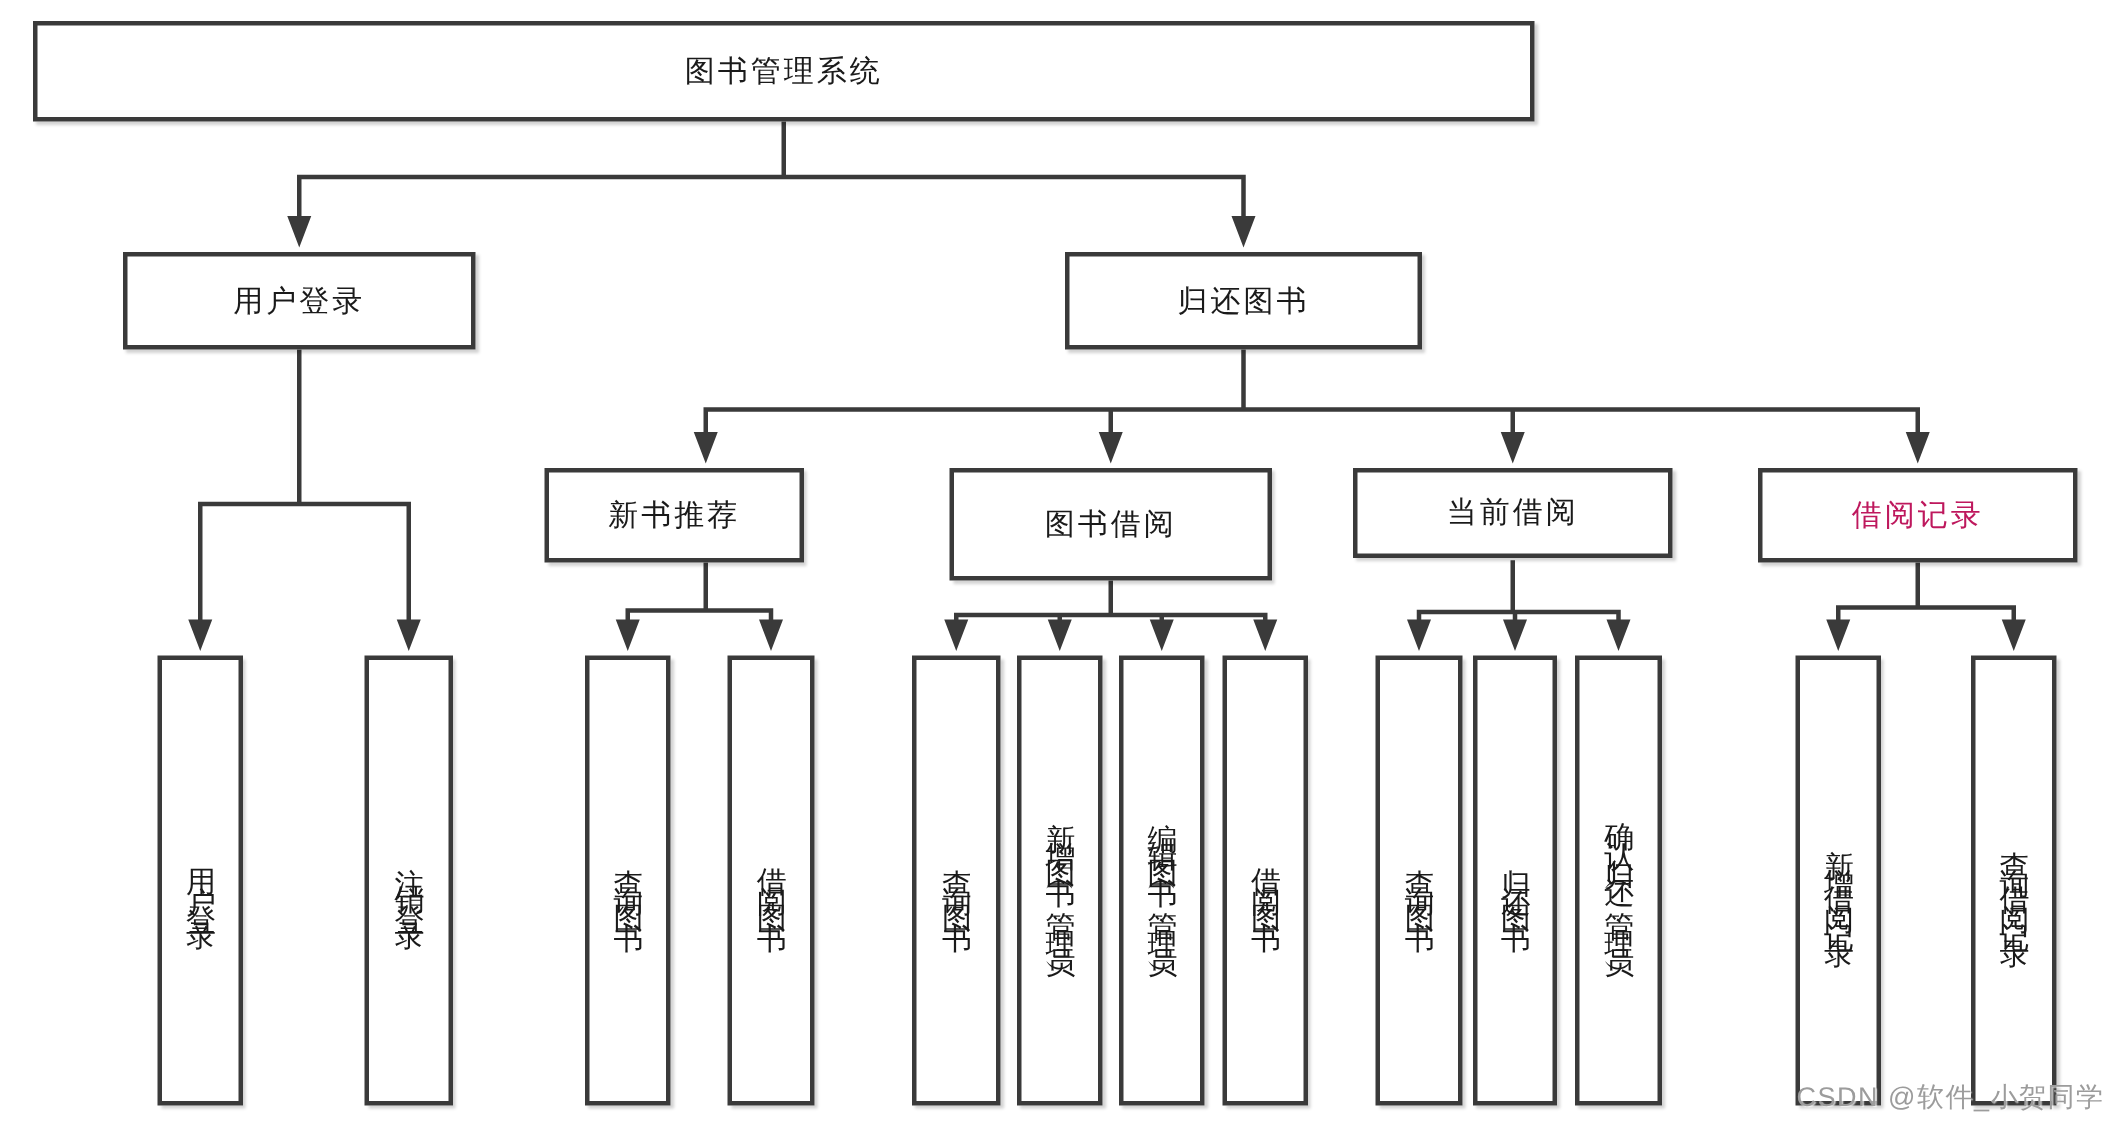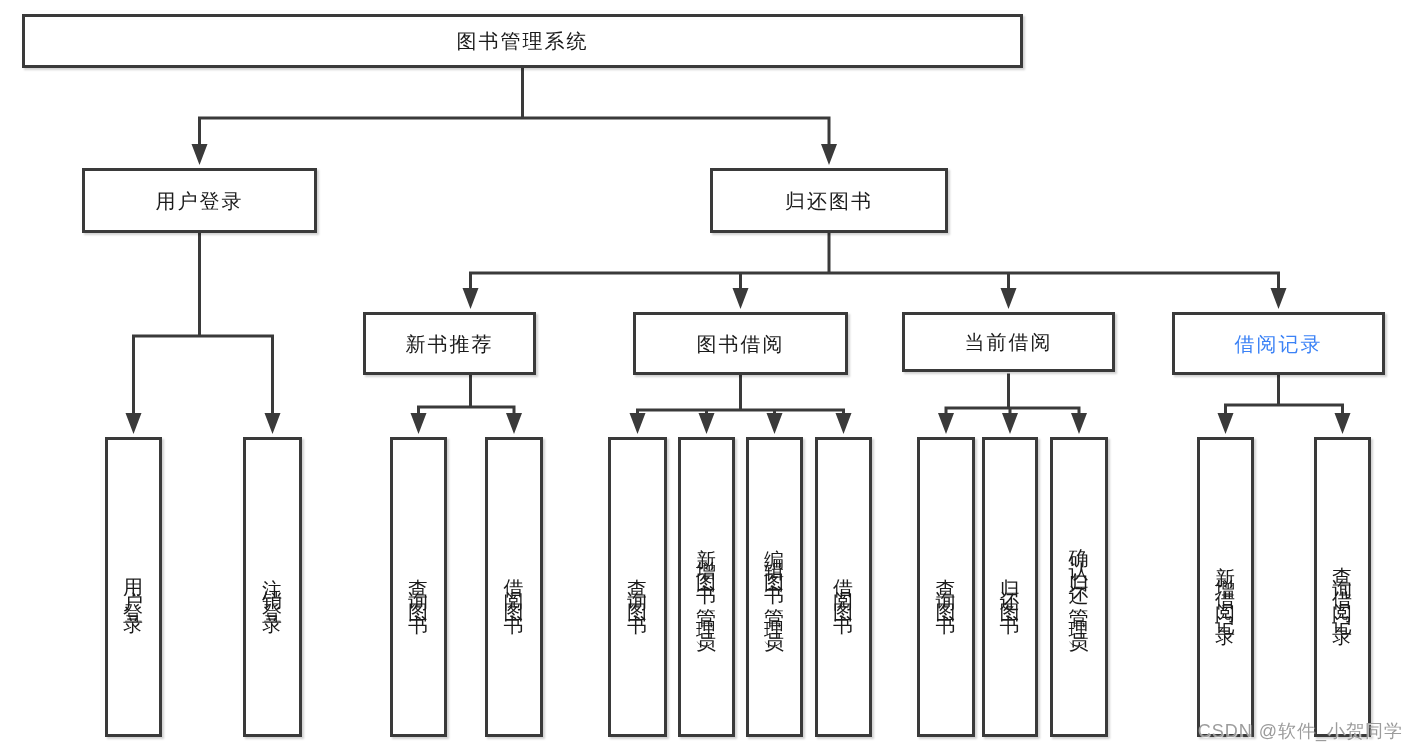--- a/index.html
+++ b/index.html
@@ -72,39 +72,39 @@
       <path d="M 470.5 375 V 407 M 418.5 407 H 514 M 418.5 407 V 421 M 514 407 V 421" fill="none" stroke="#3a3a3a" stroke-width="3" stroke-linecap="square"></path>
       <path d="M 410.5 413 L 426.5 413 L 418.5 434 Z M 506 413 L 522 413 L 514 434 Z" fill="#3a3a3a"></path>
       <path d="M 740.5 375 V 410 M 637.5 410 H 843.5 M 637.5 410 V 421 M 706.5 410 V 421 M 774.5 410 V 421 M 843.5 410 V 421" fill="none" stroke="#3a3a3a" stroke-width="3" stroke-linecap="square"></path>
       <path d="M 629.5 413 L 645.5 413 L 637.5 434 Z M 698.5 413 L 714.5 413 L 706.5 434 Z M 766.5 413 L 782.5 413 L 774.5 434 Z M 835.5 413 L 851.5 413 L 843.5 434 Z" fill="#3a3a3a"></path>
       <path d="M 1008.5 375 V 408 M 946 408 H 1079 M 946 408 V 421 M 1010 408 V 421 M 1079 408 V 421" fill="none" stroke="#3a3a3a" stroke-width="3" stroke-linecap="square"></path>
       <path d="M 938 413 L 954 413 L 946 434 Z M 1002 413 L 1018 413 L 1010 434 Z M 1071 413 L 1087 413 L 1079 434 Z" fill="#3a3a3a"></path>
       <path d="M 1278.5 375 V 405 M 1225.5 405 H 1342.5 M 1225.5 405 V 421 M 1342.5 405 V 421" fill="none" stroke="#3a3a3a" stroke-width="3" stroke-linecap="square"></path>
       <path d="M 1217.5 413 L 1233.5 413 L 1225.5 434 Z M 1334.5 413 L 1350.5 413 L 1342.5 434 Z" fill="#3a3a3a"></path>
     </svg>
   <div class="watermark" style="color: rgb(156, 156, 156);">CSDN @软件_小贺同学</div>
-<div class="node" style="left: 22px; top: 14px; width: 1001px; height: 54px; border-color: rgb(58, 58, 58); background: rgb(255, 255, 255); color: rgb(26, 26, 26);">
+<div class="node" style="left: 22px; top: 14px; width: 1001px; height: 67px; border-color: rgb(58, 58, 58); background: rgb(255, 255, 255); color: rgb(26, 26, 26);">
       <span class="node-label">图书管理系统</span>
     </div>
     <div class="node" style="left: 82px; top: 168px; width: 235px; height: 65px; border-color: rgb(58, 58, 58); background: rgb(255, 255, 255); color: rgb(26, 26, 26);">
       <span class="node-label">用户登录</span>
     </div>
     <div class="node" style="left: 710px; top: 168px; width: 238px; height: 65px; border-color: rgb(58, 58, 58); background: rgb(255, 255, 255); color: rgb(26, 26, 26);">
       <span class="node-label">归还图书</span>
     </div>
     <div class="node" style="left: 363px; top: 312px; width: 173px; height: 63px; border-color: rgb(58, 58, 58); background: rgb(255, 255, 255); color: rgb(26, 26, 26);">
       <span class="node-label">新书推荐</span>
     </div>
-    <div class="node" style="left: 633px; top: 312px; width: 215px; height: 63px; border-color: rgb(58, 58, 58); background: rgb(255, 255, 255); color: rgb(26, 26, 26);">
+    <div class="node" style="left: 633px; top: 312px; width: 215px; height: 75px; border-color: rgb(58, 58, 58); background: rgb(255, 255, 255); color: rgb(26, 26, 26);">
       <span class="node-label">图书借阅</span>
     </div>
     <div class="node" style="left: 902px; top: 312px; width: 213px; height: 60px; border-color: rgb(58, 58, 58); background: rgb(255, 255, 255); color: rgb(26, 26, 26);">
       <span class="node-label">当前借阅</span>
     </div>
-    <div class="node" style="left: 1172px; top: 312px; width: 213px; height: 63px; border-color: rgb(58, 58, 58); background: rgb(255, 255, 255); color: #3b82f6;">
+    <div class="node" style="left: 1172px; top: 312px; width: 213px; height: 63px; border-color: rgb(58, 58, 58); background: rgb(255, 255, 255); color: #be185d;">
       <span class="node-label">借阅记录</span>
     </div>
     <div class="node vertical" style="left: 105px; top: 437px; width: 57px; height: 300px; border-color: rgb(58, 58, 58); background: rgb(255, 255, 255); color: rgb(26, 26, 26);">
       <span class="node-label">用户登录</span>
     </div>
     <div class="node vertical" style="left: 243px; top: 437px; width: 59px; height: 300px; border-color: rgb(58, 58, 58); background: rgb(255, 255, 255); color: rgb(26, 26, 26);">
       <span class="node-label">注销登录</span>
     </div>
     <div class="node vertical" style="left: 390px; top: 437px; width: 57px; height: 300px; border-color: rgb(58, 58, 58); background: rgb(255, 255, 255); color: rgb(26, 26, 26);">
       <span class="node-label">查询图书</span>

